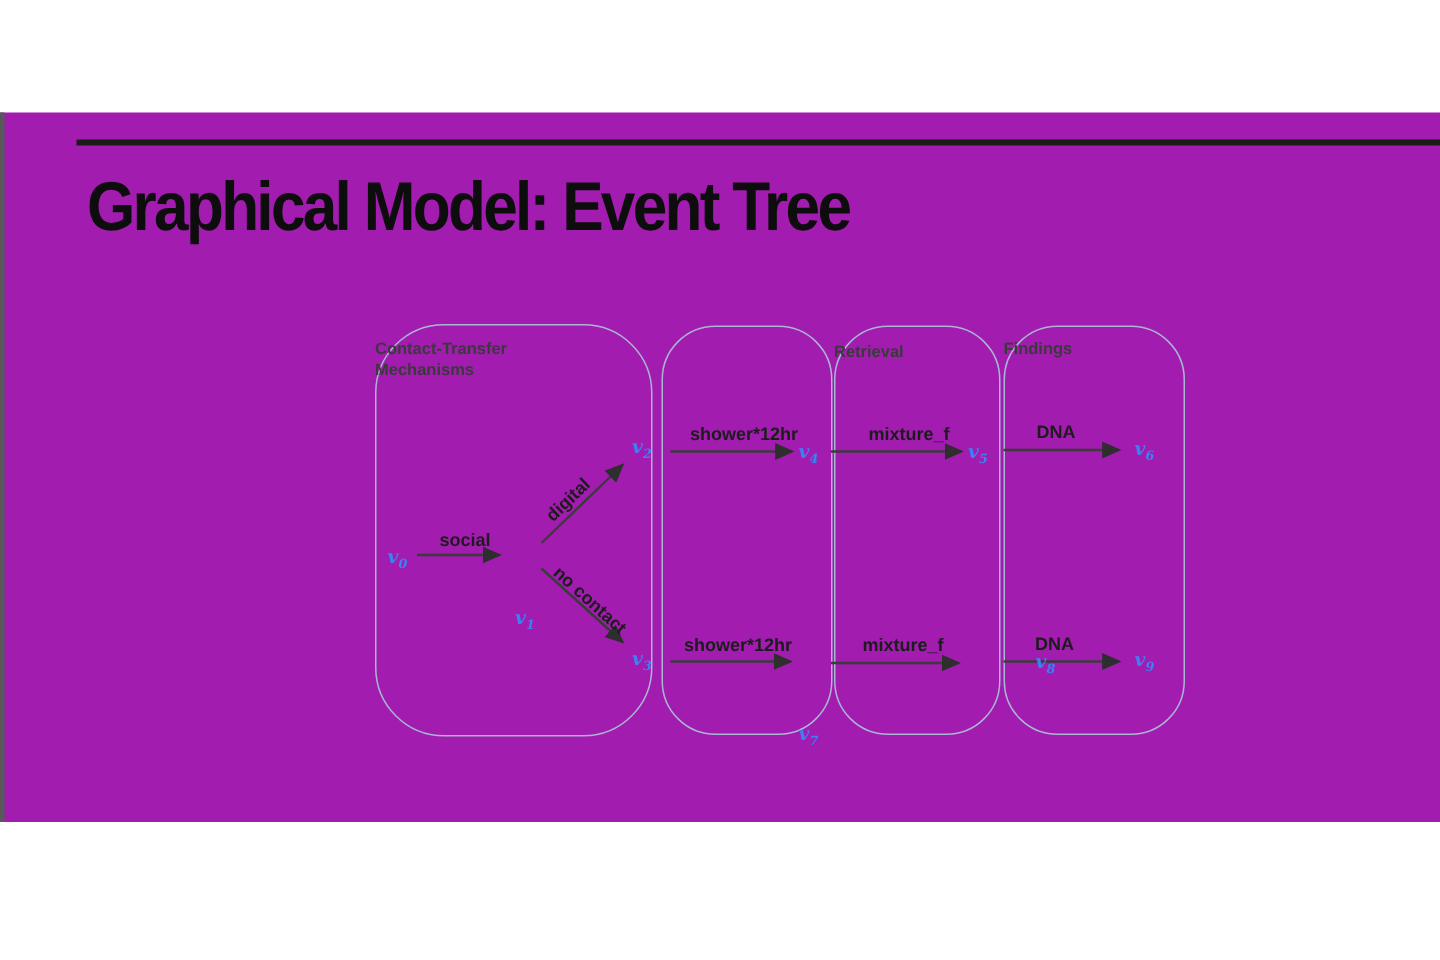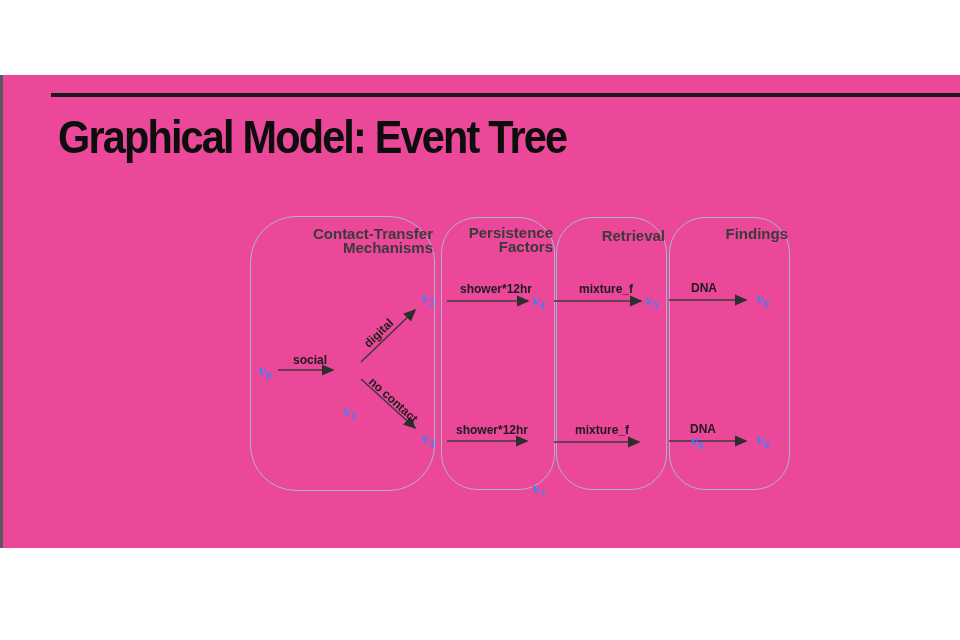--- a/index.html
+++ b/index.html
@@ -1,27 +1,27 @@
 <!DOCTYPE html>
 <html><head>
 <meta charset="utf-8">
 <style>
   html,body{margin:0;padding:0;background:#ffffff;}
   .page{position:relative;width:960px;height:640px;background:#ffffff;overflow:hidden;
         font-family:"Liberation Sans",sans-serif;}
-  .slide{position:absolute;left:0;top:75px;width:960px;height:473px;background:#ec4899;}
+  .slide{position:absolute;left:0;top:75px;width:960px;height:473px;background:#a21caf;}
   .edge-strip{position:absolute;left:0;top:0;width:3px;height:473px;background:#58595b;}
   .rule{position:absolute;left:51px;top:18px;width:909px;height:4px;background:#1b1b1b;}
   .title{position:absolute;left:58px;top:35px;margin:0;font-size:46px;font-weight:700;
          letter-spacing:-2px;color:#0d0d0d;white-space:nowrap;
          transform:scaleX(0.9);transform-origin:left top;}
   .group-box{position:absolute;border:1.5px solid #a9b6d3;background:transparent;}
   .r1{border-radius:46px;}
   .r2{border-radius:36px;}
-  .group-header{position:absolute;text-align:right;font-size:15px;font-weight:700;
+  .group-header{position:absolute;text-align:left;font-size:11px;font-weight:700;
                 color:#3a3a3a;line-height:13.5px;}
   .node{position:absolute;width:26px;height:16px;text-align:center;
         font-family:"DejaVu Serif",serif;font-style:italic;font-weight:700;
         font-size:12.5px;color:#3b82f6;line-height:16px;}
   .node sub{font-size:8.5px;line-height:0;}
   .edge-label{position:absolute;text-align:center;font-size:12px;font-weight:600;
               color:#1c1c1c;white-space:nowrap;line-height:13px;}
   .rot-up{transform:rotate(-44deg);}
   .rot-down{transform:rotate(42deg);}
   .arrow-layer{position:absolute;left:0;top:0;width:960px;height:640px;pointer-events:none;}
@@ -38,24 +38,20 @@
   </div>
 
   <div class="group-box r1" style="left:250px;top:216px;width:183px;height:273px;"></div>
   <div class="group-box r2" style="left:441px;top:217px;width:112px;height:271px;"></div>
   <div class="group-box r2" style="left:556px;top:217px;width:109px;height:271px;"></div>
   <div class="group-box r2" style="left:669px;top:217px;width:119px;height:271px;"></div>
 
   <div class="group-header" style="left:250px;top:227px;width:183px;">
     <div>Contact-Transfer</div>
     <div>Mechanisms</div>
-  </div>
-  <div class="group-header" style="left:441px;top:226px;width:112px;">
-    <div>Persistence</div>
-    <div>Factors</div>
   </div>
   <div class="group-header" style="left:556px;top:229px;width:109px;">
     <div>Retrieval</div>
   </div>
   <div class="group-header" style="left:669px;top:227px;width:119px;">
     <div>Findings</div>
   </div>
 
   <svg class="arrow-layer" viewBox="0 0 960 640" xmlns="http://www.w3.org/2000/svg">
     <defs>

